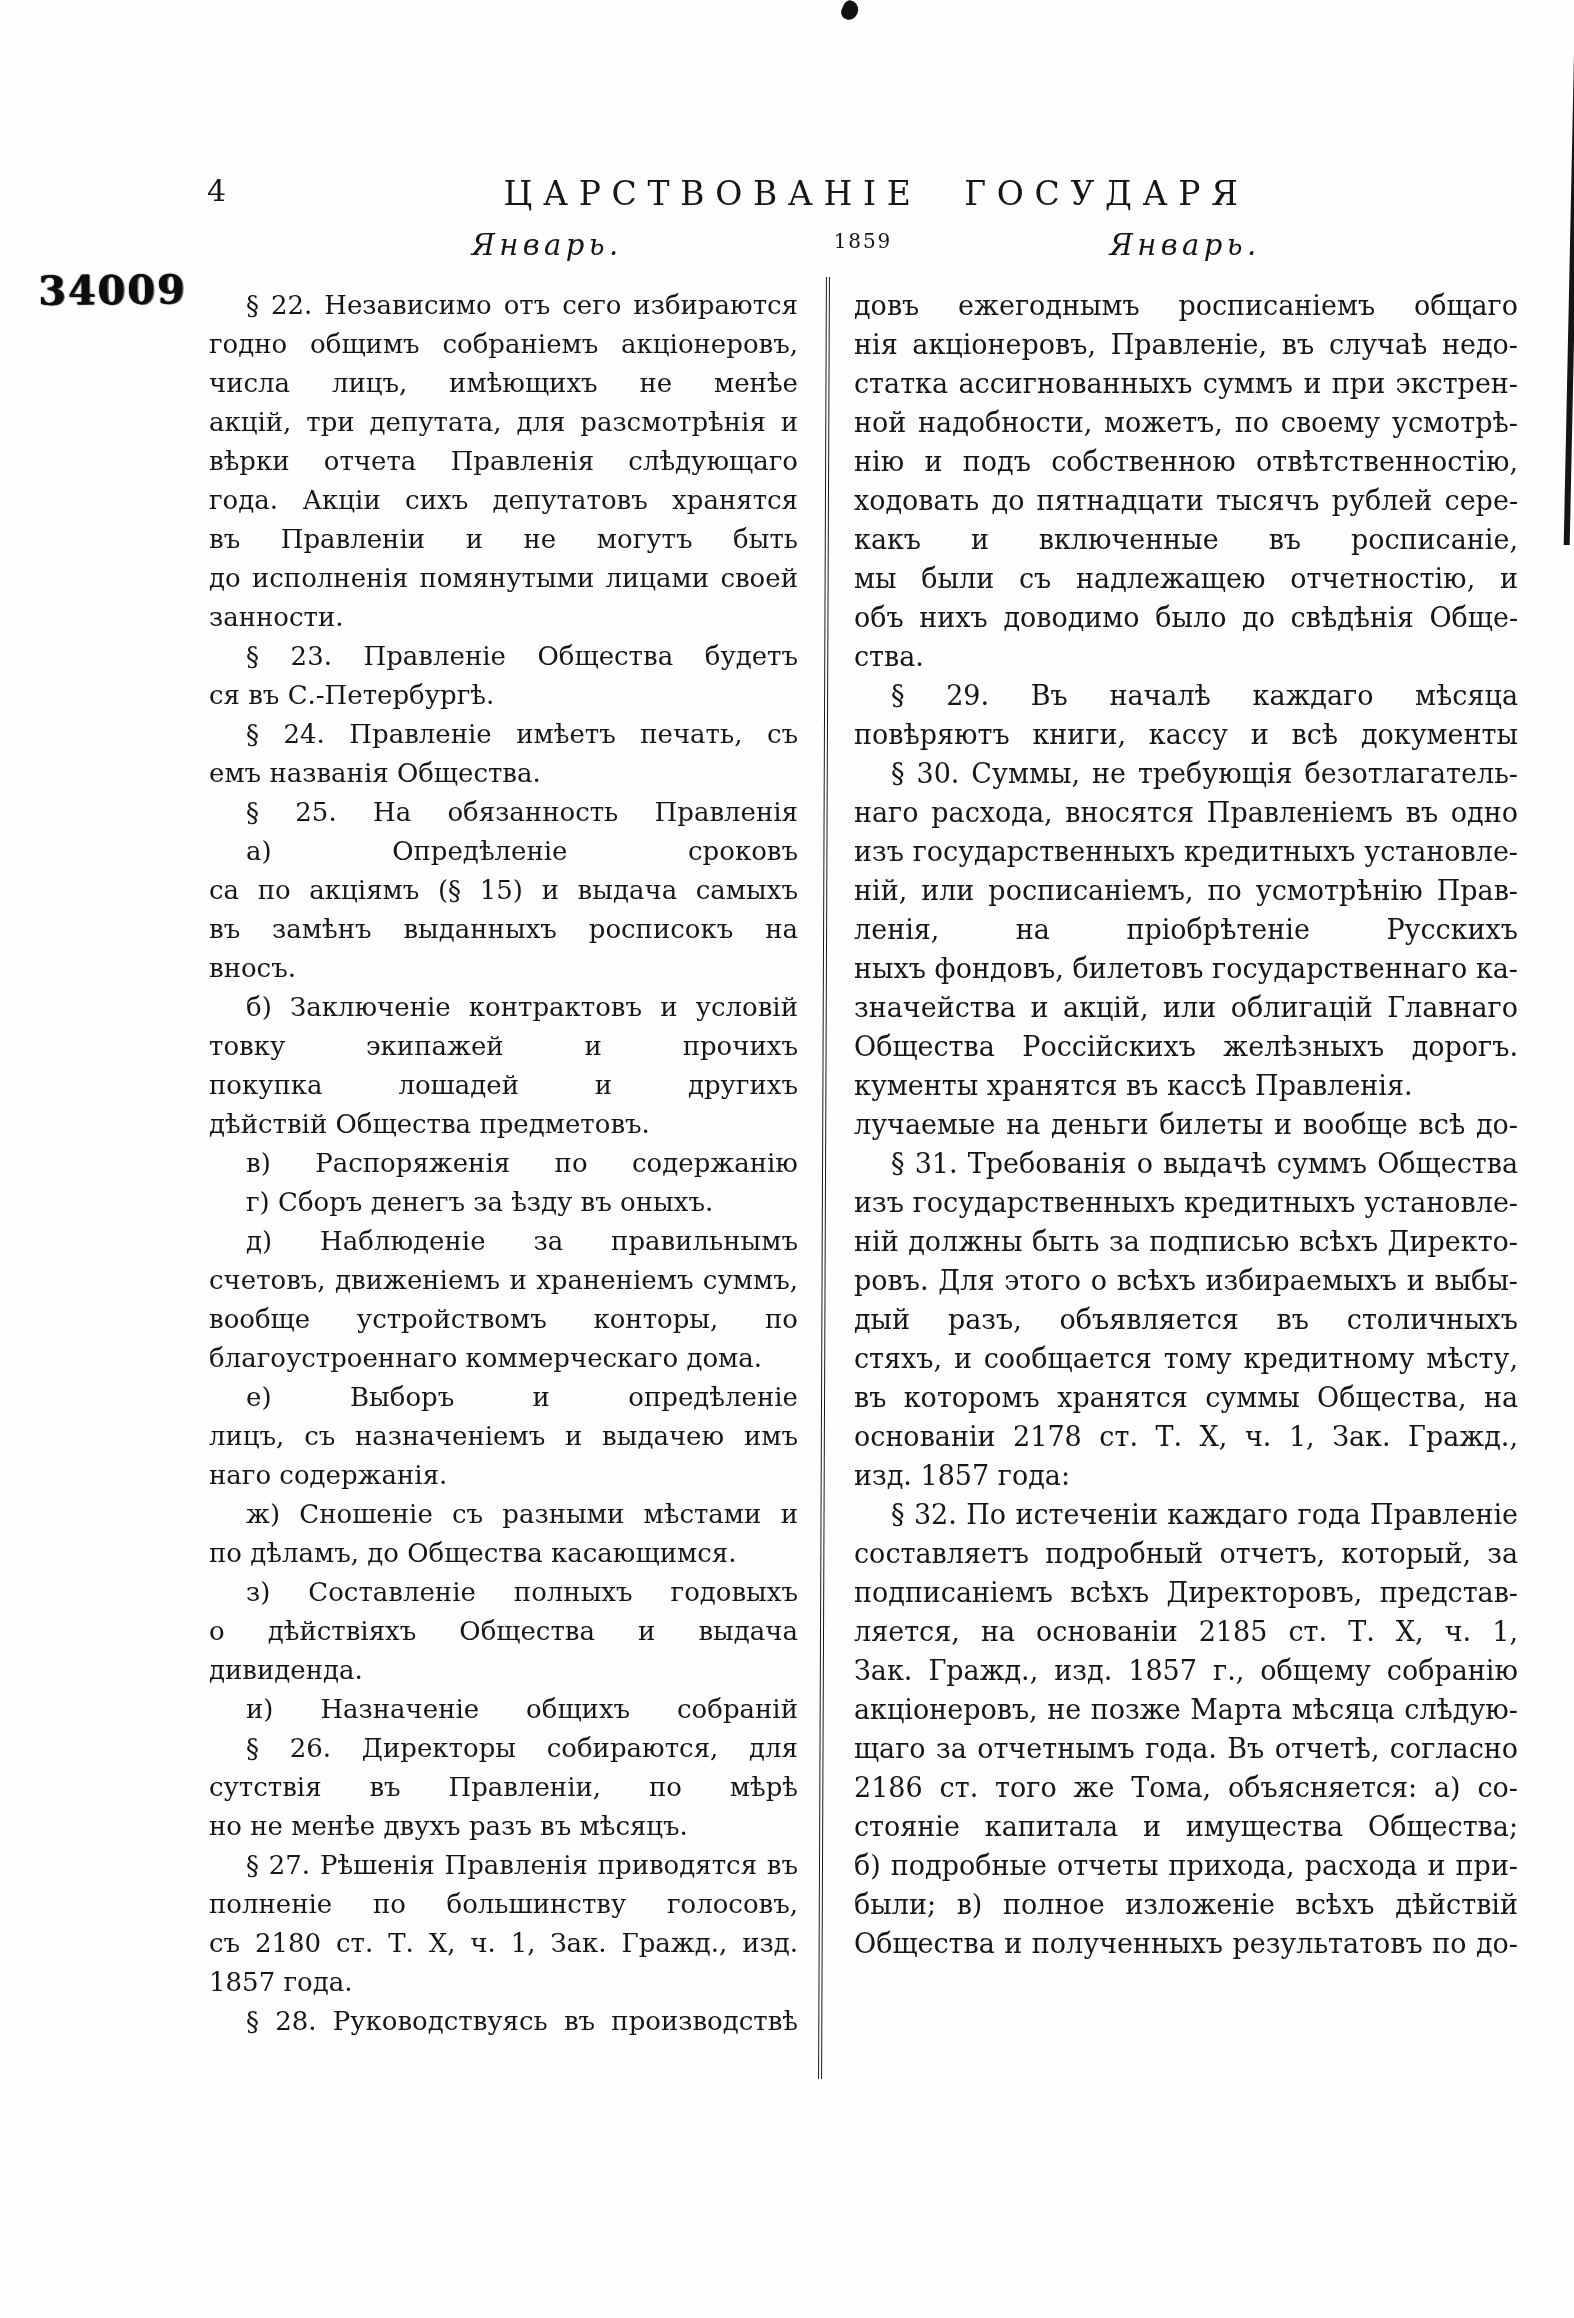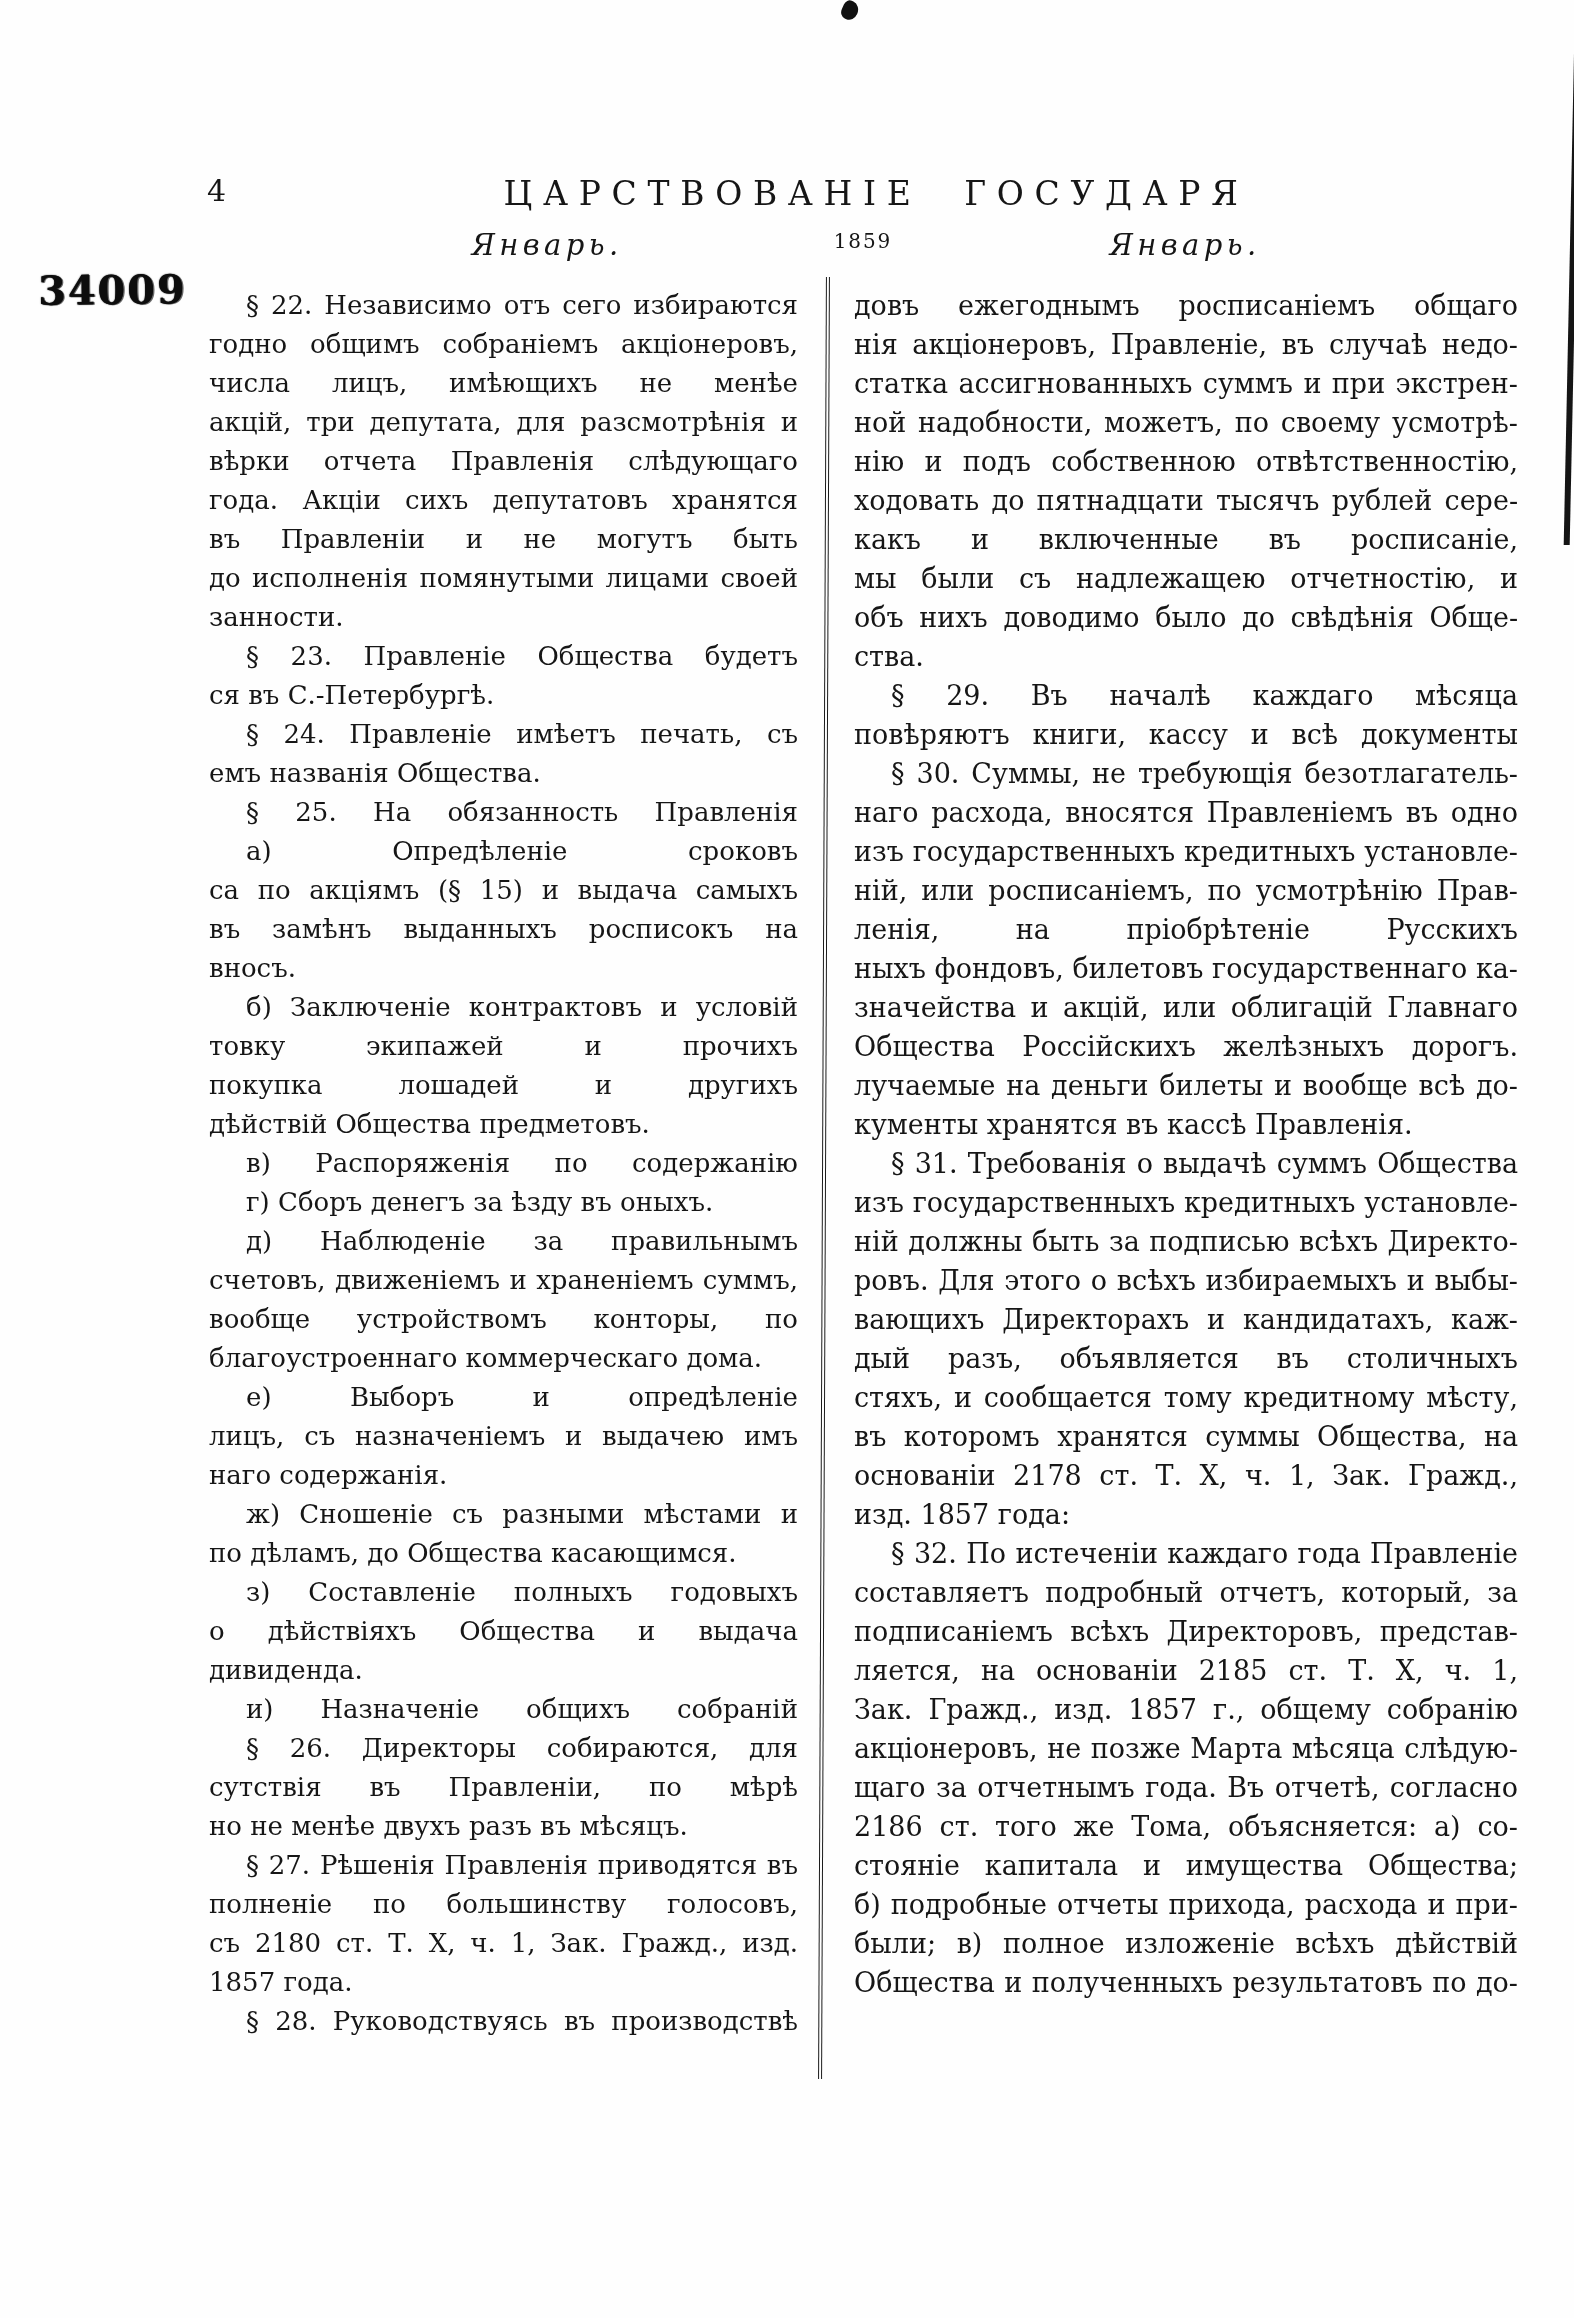--- a/index.html
+++ b/index.html
@@ -197,27 +197,26 @@
       <div class="line pf">§ 29. Въ началѣ каждаго мѣсяца Директоры</div>
       <div class="line">повѣряютъ книги, кассу и всѣ документы Прав-</div>
       <div class="line pf">§ 30. Суммы, не требующія безотлагатель-</div>
       <div class="line">наго расхода, вносятся Правленіемъ въ одно</div>
       <div class="line">изъ государственныхъ кредитныхъ установле-</div>
       <div class="line">ній, или росписаніемъ, по усмотрѣнію Прав-</div>
       <div class="line">ленія, на пріобрѣтеніе Русскихъ государствен-</div>
       <div class="line">ныхъ фондовъ, билетовъ государственнаго ка-</div>
       <div class="line">значейства и акцій, или облигацій Главнаго</div>
       <div class="line">Общества Россійскихъ желѣзныхъ дорогъ. По-</div>
+      <div class="line pl">кументы хранятся въ кассѣ Правленія.</div>
       <div class="line">лучаемые на деньги билеты и вообще всѣ до-</div>
-      <div class="line pl">кументы хранятся въ кассѣ Правленія.</div>
       <div class="line pf">§ 31. Требованія о выдачѣ суммъ Общества</div>
       <div class="line">изъ государственныхъ кредитныхъ установле-</div>
       <div class="line">ній должны быть за подписью всѣхъ Директо-</div>
       <div class="line">ровъ. Для этого о всѣхъ избираемыхъ и выбы-</div>
-      <div class="line">вающихъ Директорахъ и кандидатахъ, каж-</div>
       <div class="line">дый разъ, объявляется въ столичныхъ вѣдомо-</div>
       <div class="line">стяхъ, и сообщается тому кредитному мѣсту,</div>
       <div class="line">въ которомъ хранятся суммы Общества, на</div>
       <div class="line">основаніи 2178 ст. Т. Х, ч. 1, Зак. Гражд.,</div>
       <div class="line pl">изд. 1857 года:</div>
       <div class="line pf">§ 32. По истеченіи каждаго года Правленіе</div>
       <div class="line">составляетъ подробный отчетъ, который, за</div>
       <div class="line">подписаніемъ всѣхъ Директоровъ, представ-</div>
       <div class="line">ляется, на основаніи 2185 ст. Т. Х, ч. 1,</div>
       <div class="line">Зак. Гражд., изд. 1857 г., общему собранію</div>

